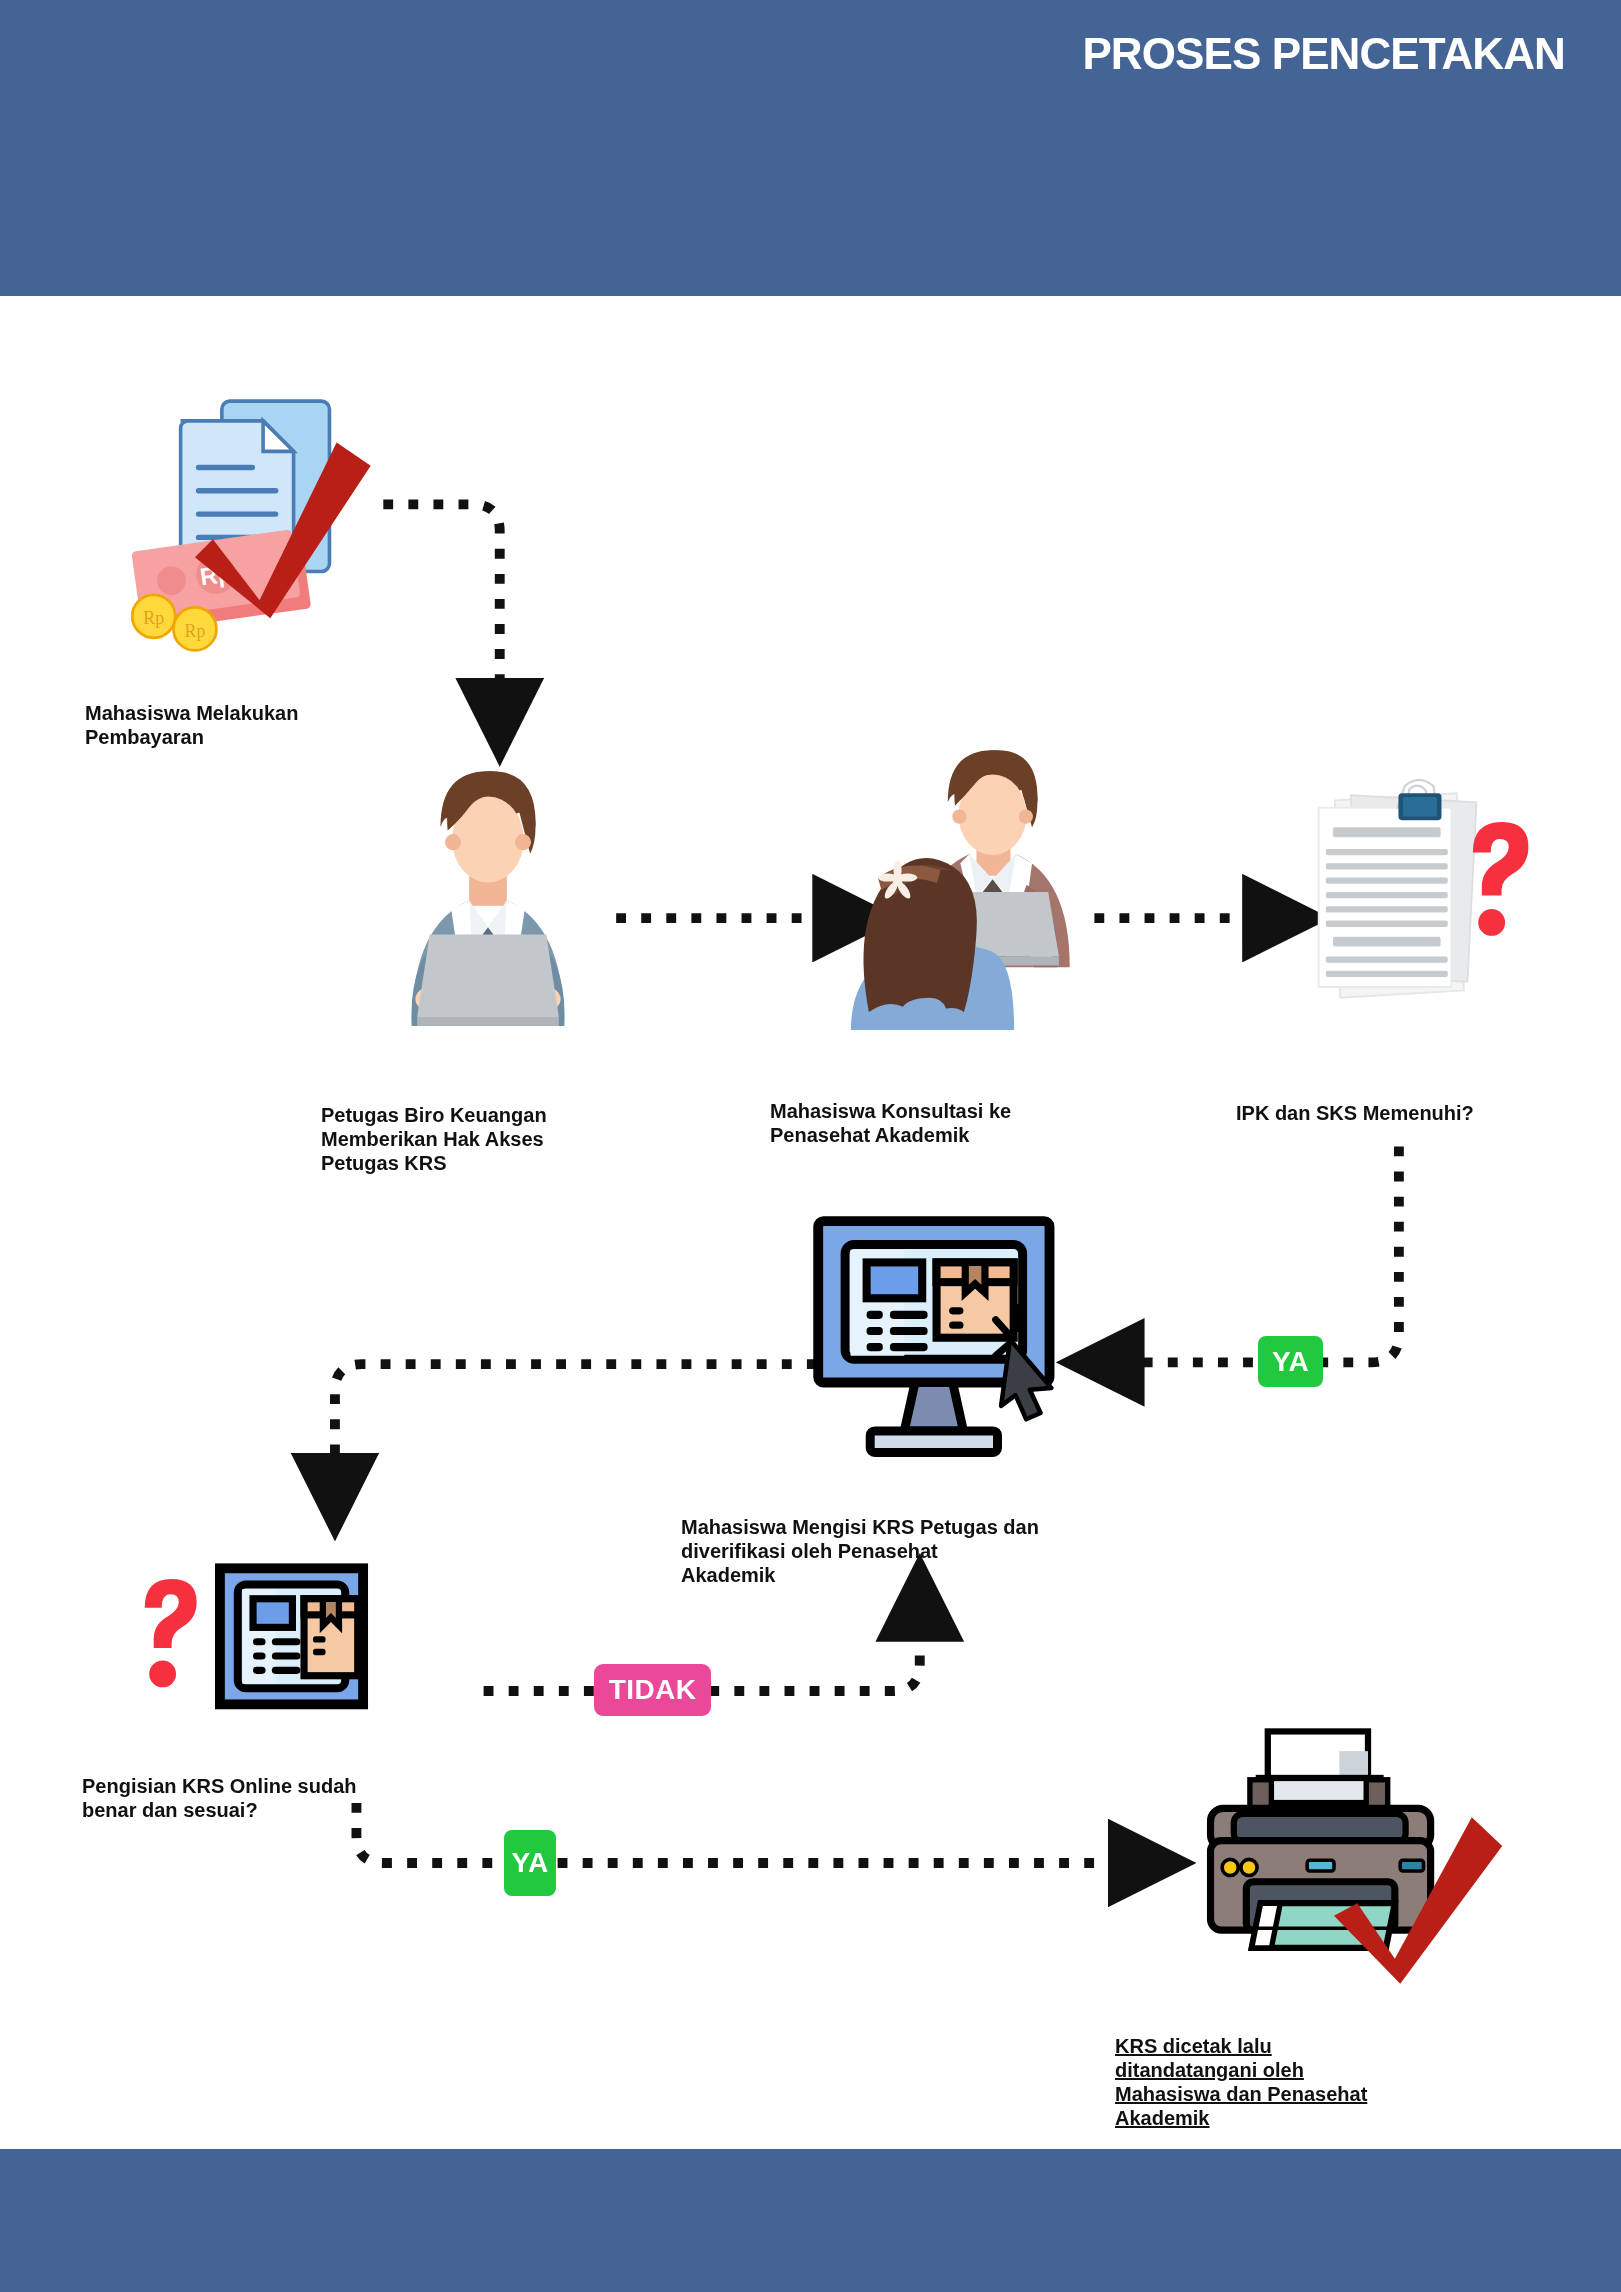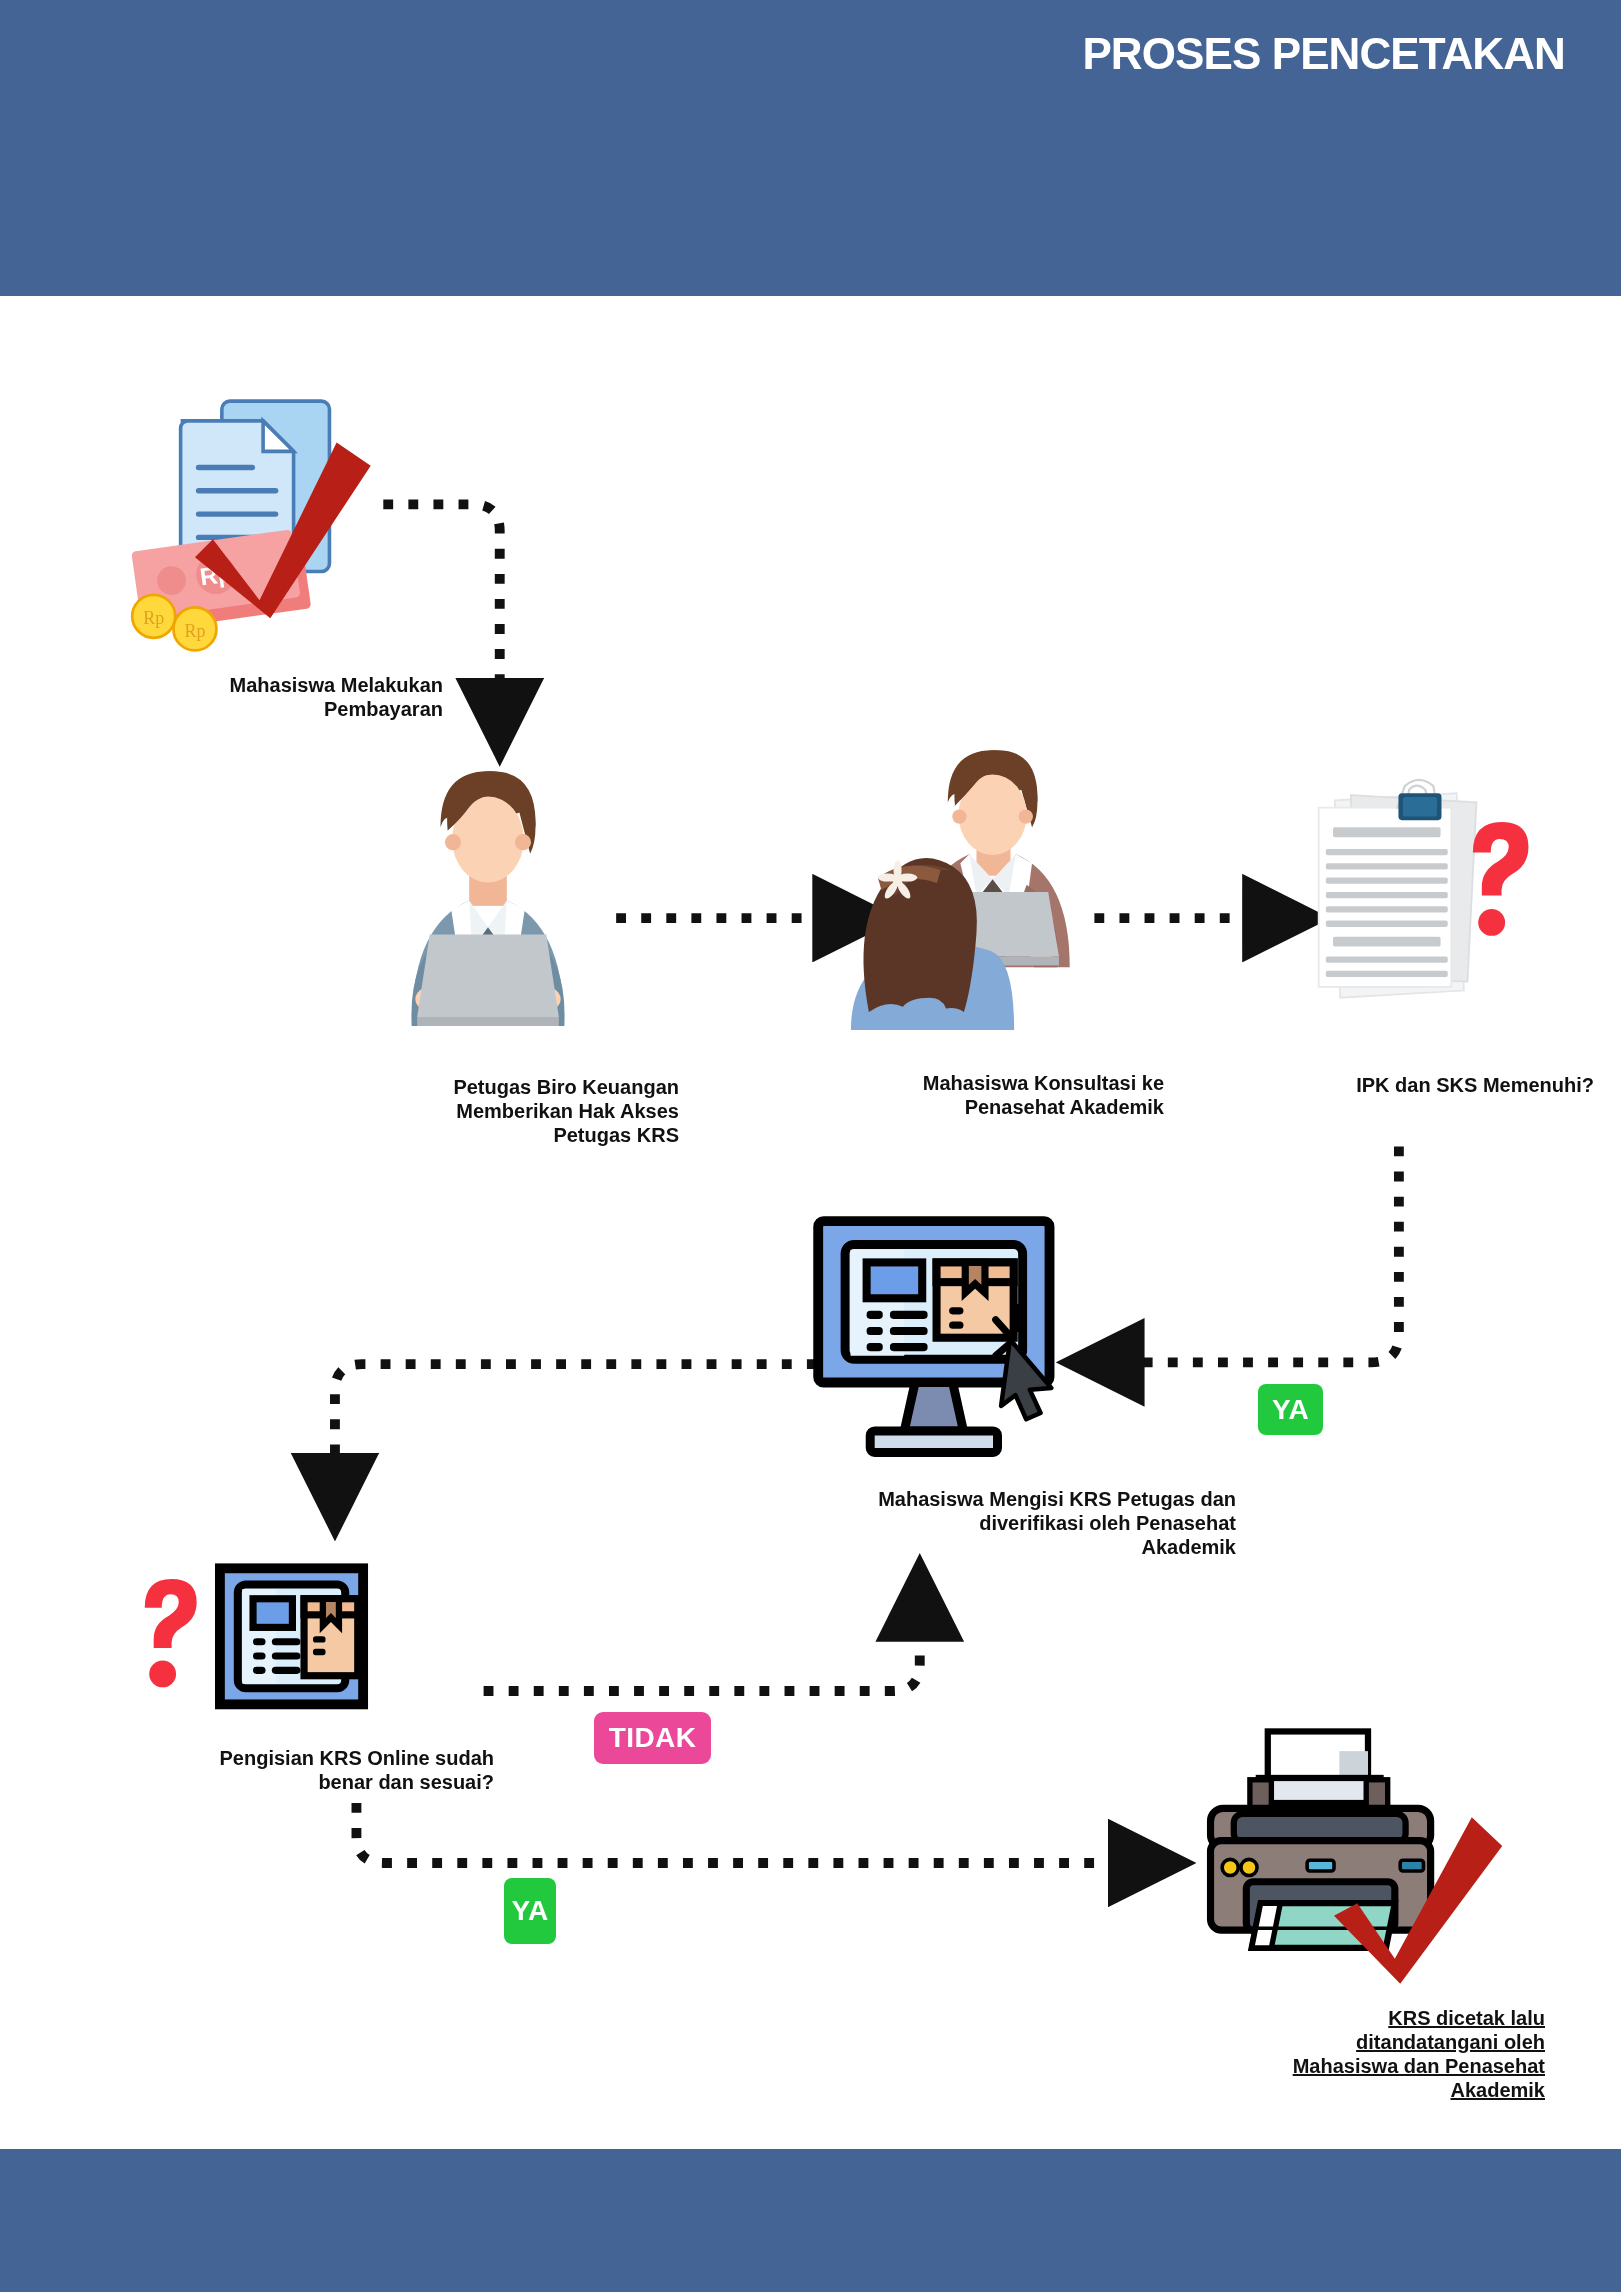--- a/index.html
+++ b/index.html
@@ -14,32 +14,32 @@
   #page-title{
     position:absolute;right:56px;top:30px;width:896px;
     text-align:right;color:#ffffff;font-weight:bold;
     font-size:44px;line-height:1.08;letter-spacing:-0.9px;
   }
   #page-title .tline{display:block;white-space:nowrap;}
 
   
   .node{position:absolute;}
   .node-caption{
-    position:absolute;text-align:right;color:#111111;
-    font-weight:bold;font-size:20px;line-height:1.2;
+    position:absolute;text-align:left;color:#111111;
+    font-weight:bold;font-size:20px;line-height:1.2;margin-top:28px;
   }
 
   
   #connectors{position:absolute;left:0;top:0;width:1621px;height:2293px;}
 
   
   .badge{
     position:absolute;display:flex;align-items:center;justify-content:center;
     color:#ffffff;font-weight:bold;border-radius:8px;
-    font-size:28px;letter-spacing:0.4px;margin-top:48px;
+    font-size:28px;letter-spacing:0.4px;
   }
   #badge-ya-1{left:1258px;top:1336px;width:65px;height:51px;background:#22c93e;}
   #badge-tidak{left:594px;top:1664px;width:117px;height:52px;background:#ec4899;border-radius:9px;}
   #badge-ya-2{left:504px;top:1830px;width:52px;height:66px;background:#22c93e;}
 
   
   .icon-svg{display:block;}
 </style>
 </head>
 <body>

